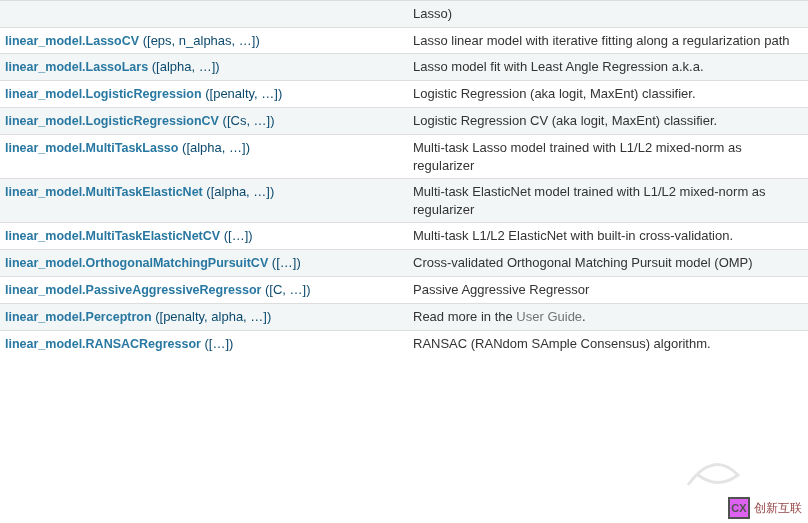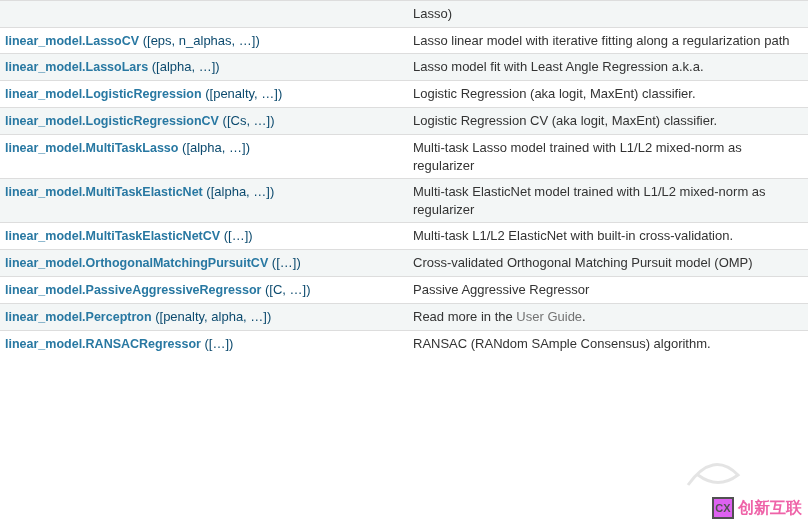--- a/index.html
+++ b/index.html
@@ -46,21 +46,21 @@
     pointer-events: none;
   }
   .watermark .logo {
     width: 22px; height: 22px;
     border: 2px solid #333;
     border-radius: 0;
     display: flex; align-items: center; justify-content: center;
     font-weight: bold; font-size: 11px; color: #333;
     background: #d946ef;
   }
-  .watermark .txt { font-size: 16px; color: #ec4899; font-weight: bold; }
+  .watermark .txt { font-size: 12px; color: #7f1d1d; font-weight: normal; }
   .faint-swirl {
     position: absolute;
     right: 60px; bottom: 28px;
     width: 70px; height: 50px;
     opacity: 0.1;
     pointer-events: none;
   }
 </style>
 </head>
 <body>

